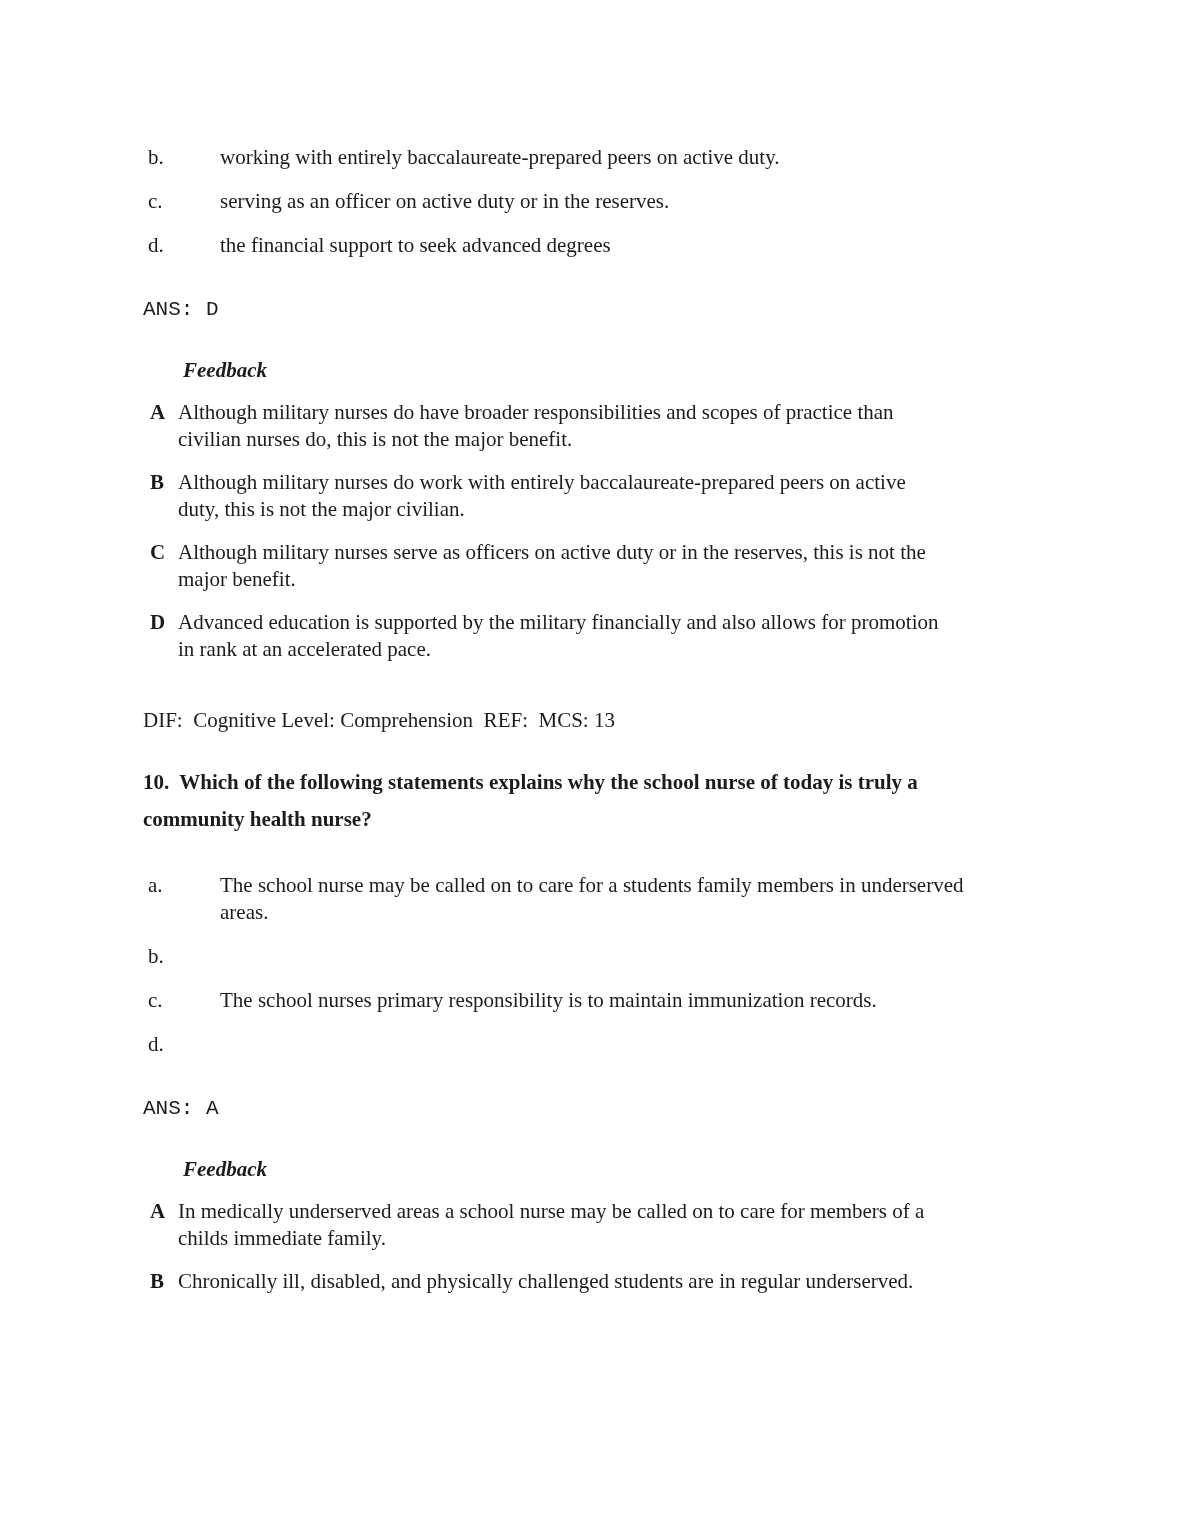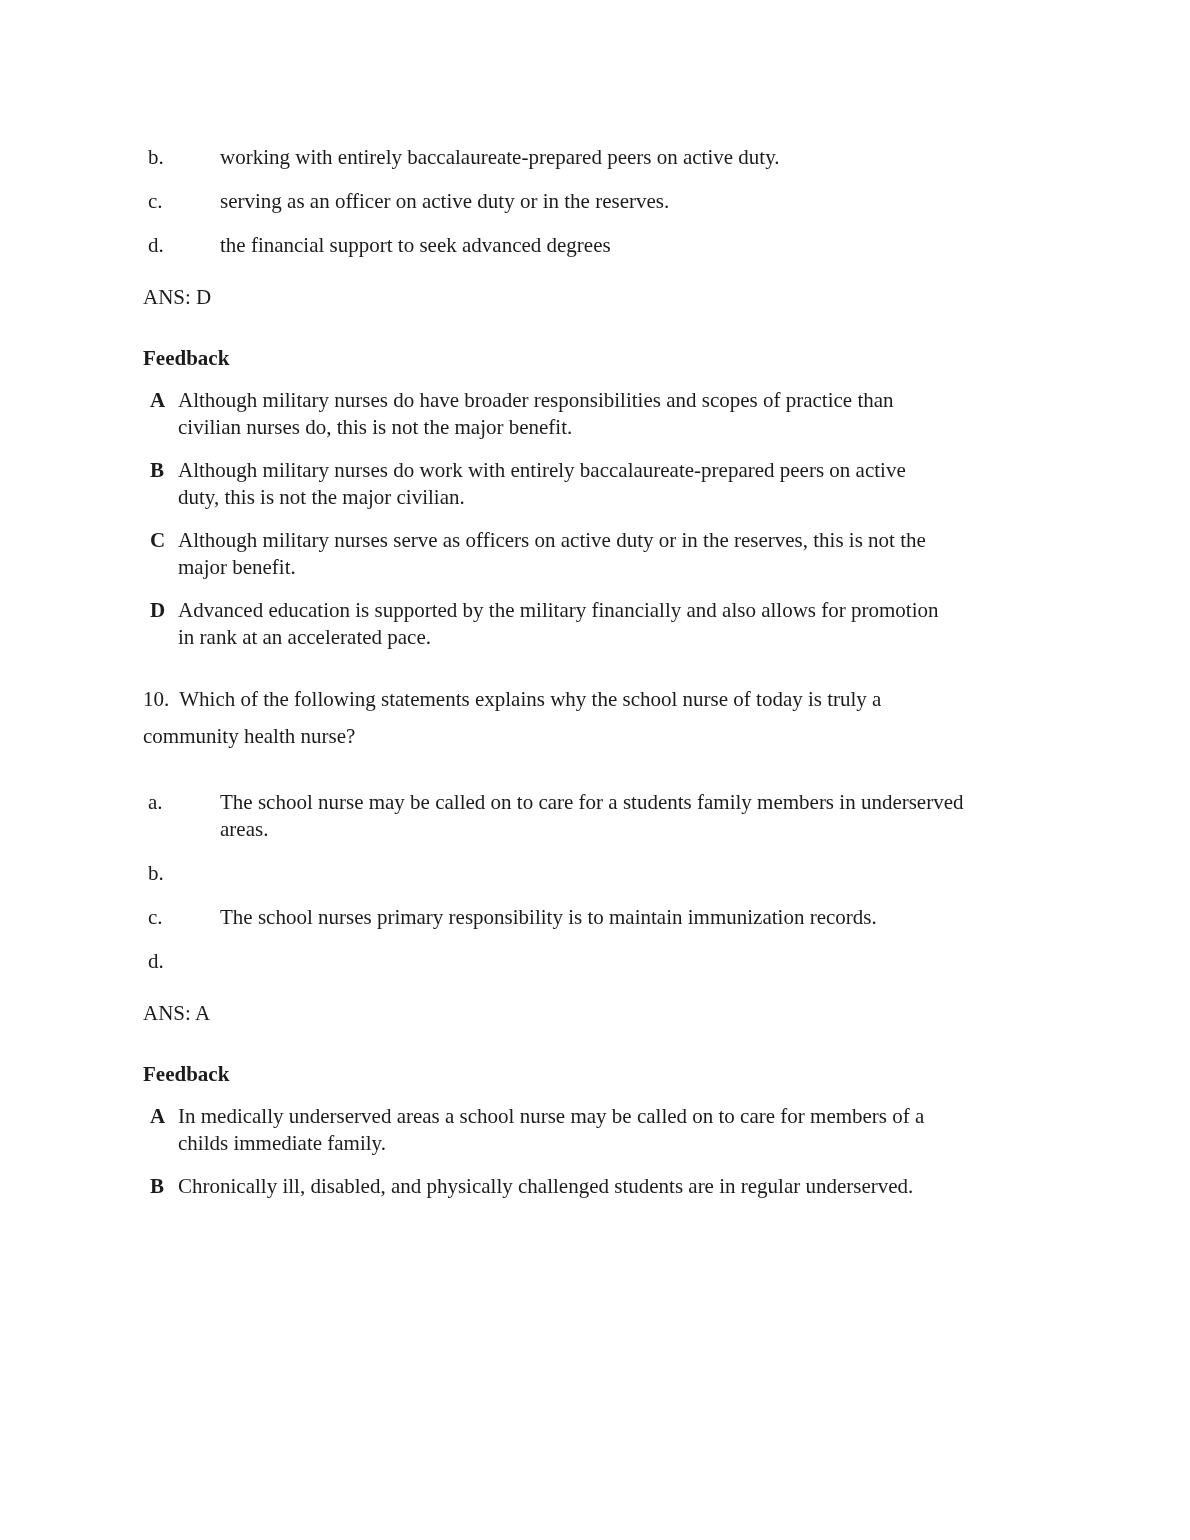--- a/index.html
+++ b/index.html
@@ -30,29 +30,32 @@
     flex: 0 0 37px;
     padding-left: 5px;
   }
   .option-row .text {
     max-width: 760px;
     margin-left: 40px;
   }
 
   
   .ans {
-    margin-top: 25px;
+    margin-top: 37px;
     line-height: 27px;
+    font-family: Liberation Mono, monospace;
   }
 
   
   .fb-heading {
     margin-top: 34px;
+    margin-left: 40px;
     font-weight: bold;
     line-height: 27px;
+    font-style: italic;
   }
   .fb-list { margin-top: 15px; }
   .fb-row {
     display: flex;
     align-items: flex-start;
     line-height: 27px;
     margin-bottom: 16px;
   }
   .fb-row .letter {
     flex: 0 0 35px;
@@ -68,20 +71,21 @@
     margin-top: 44px;
     line-height: 27px;
     white-space: pre-wrap;
   }
 
   
   .question {
     margin: 30px 0 0 0;
     max-width: 822px;
     line-height: 37px;
+    font-weight: bold;
   }
   .question .q-num { margin-right: 10px; }
 
   .options-block { margin-top: 34px; }
 </style>
 </head>
 <body>
 
 <div class="page">
 
@@ -116,20 +120,21 @@
     <div class="fb-row">
       <span class="letter">C</span>
       <span class="text">Although military nurses serve as officers on active duty or in the reserves, this is not the major benefit.</span>
     </div>
     <div class="fb-row">
       <span class="letter">D</span>
       <span class="text">Advanced education is supported by the military financially and also allows for promotion in rank at an accelerated pace.</span>
     </div>
   </div>
 
+  <div class="dif">DIF:  Cognitive Level: Comprehension  REF:  MCS: 13</div>
 
   <p class="question"><span class="q-num">10.</span><span>Which of the following statements explains why the school nurse of today is truly a community health nurse?</span></p>
 
   <div class="options-block">
     <div class="option-row">
       <span class="letter">a.</span>
       <span class="text">The school nurse may be called on to care for a students family members in underserved areas.</span>
     </div>
     <div class="option-row">
       <span class="letter">b.</span>

